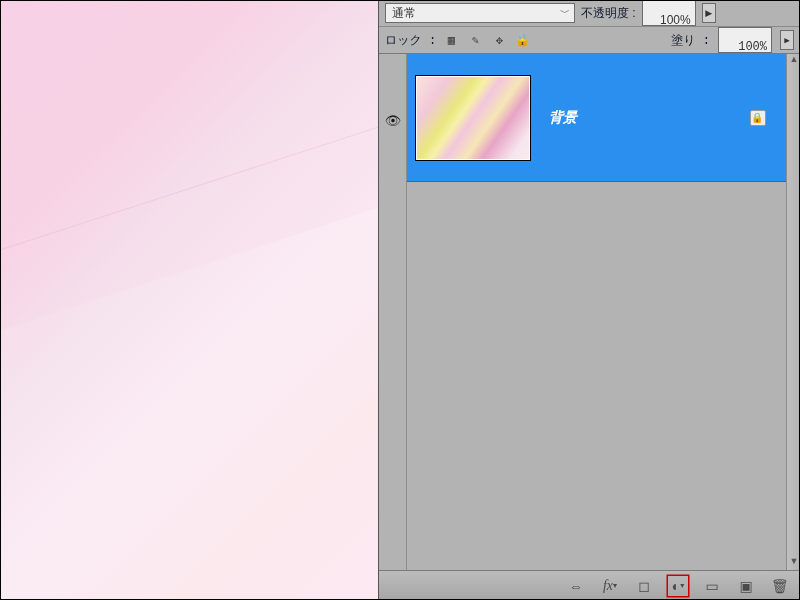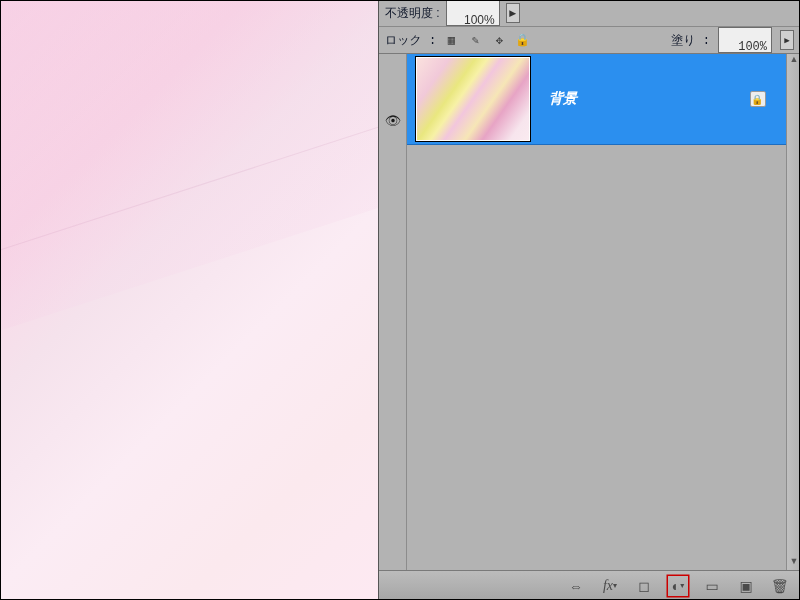--- a/index.html
+++ b/index.html
@@ -181,21 +181,21 @@
     left: 0;
     width: 14px;
     height: 14px;
     font-size: 9px;
     text-align: center;
     color: #555;
   }
   .scroll-col .up { top: 0; }
   .scroll-col .dn { bottom: 0; }
   .layer-row {
-    height: 91px;
+    height: 128px;
     background: #2b8fef;
     display: flex;
     align-items: center;
     border-bottom: 1px solid #1d6dc0;
     padding-left: 8px;
     gap: 18px;
   }
   .vis-eye {
     position: absolute;
     left: 4px;
@@ -260,20 +260,24 @@
   }
 </style>
 </head>
 <body>
 
 <div class="canvas-area"></div>
 
 <div class="panel">
 
   <div class="option-row">
+    <div class="blend-select">
+      <span>通常</span>
+      <span class="chev">﹀</span>
+    </div>
     <span class="label-dim">不透明度 :</span>
     <div class="pct-field">100%</div>
     <div class="arrow-btn">▶</div>
   </div>
 
   <div class="lock-row">
     <span class="label-dim">ロック :</span>
     <div class="lock-icons">
       <span class="mini-ico">▦</span>
       <span class="mini-ico">✎</span>

